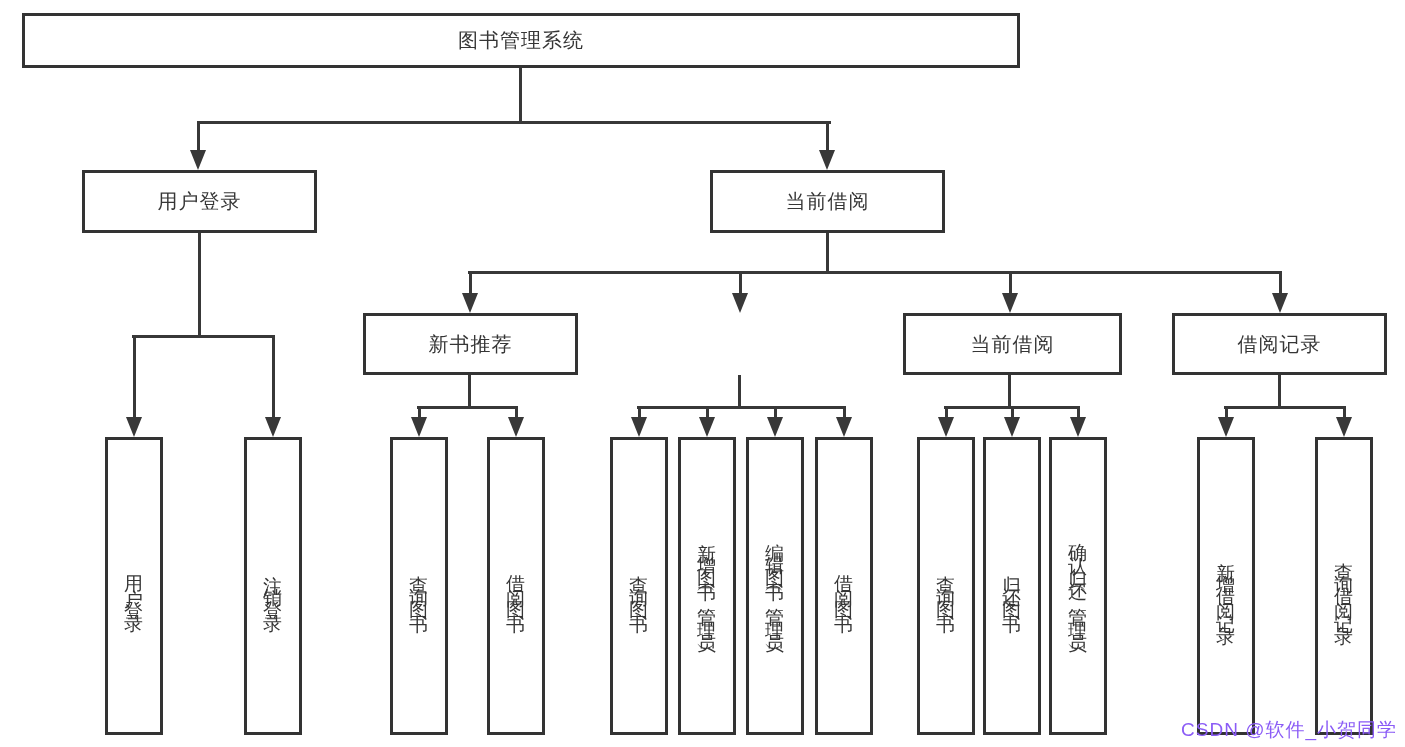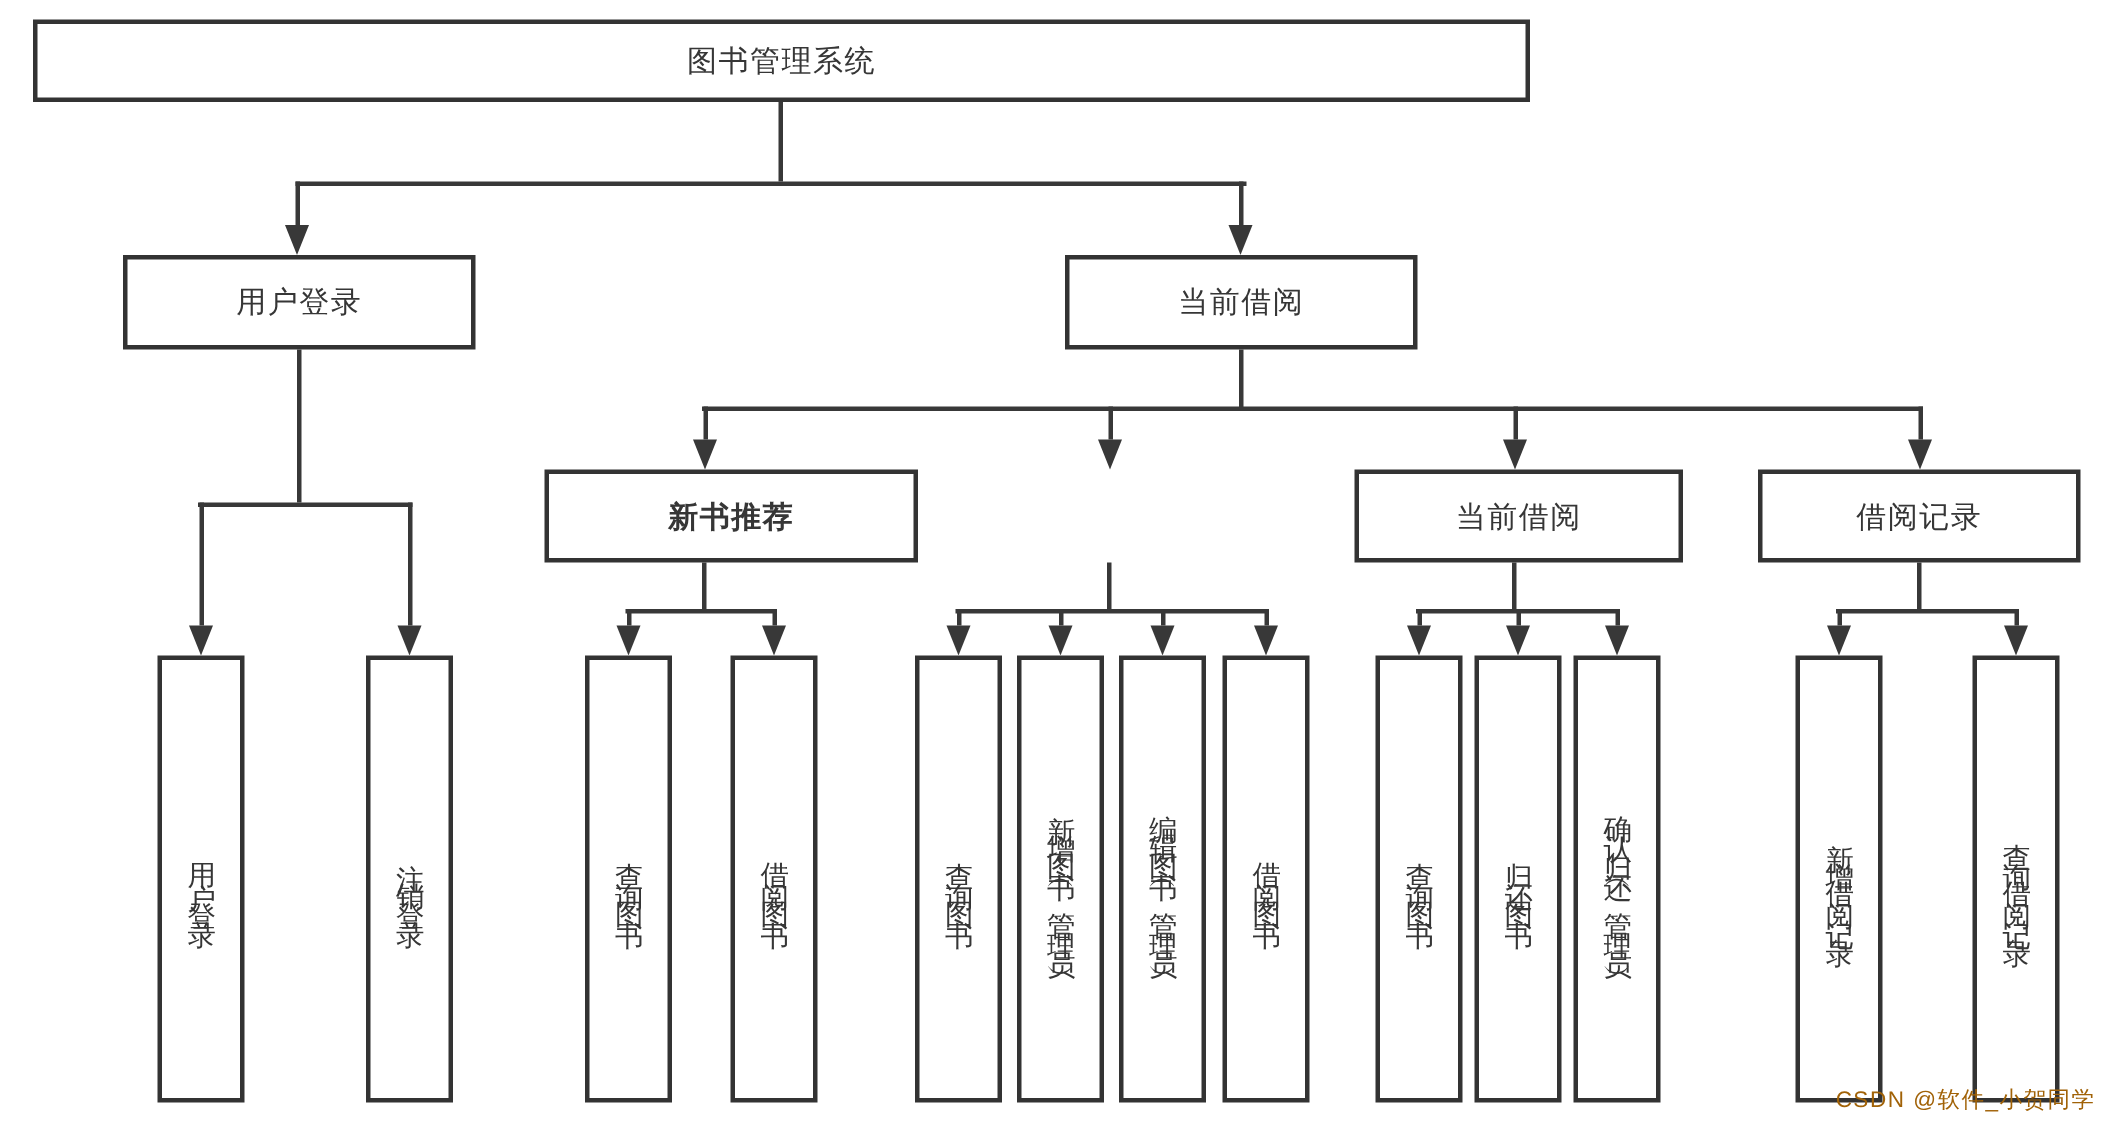--- a/index.html
+++ b/index.html
@@ -23,21 +23,21 @@
   .hline { height:3px; }
   .arrow { position:absolute; width:3px; background:#383838; }
   .arrow::after {
     content:""; position:absolute; left:-7px; bottom:-20px;
     width:0; height:0;
     border-left:8px solid transparent; border-right:8px solid transparent;
     border-top:20px solid #383838;
   }
   #watermark {
     position:absolute; right:8px; bottom:4px; z-index:9;
-    font-size:15px; color:#a16207; letter-spacing:1px; white-space:nowrap;
+    font-size:19px; color:#8b5cf6; letter-spacing:1px; white-space:nowrap;
   }
 </style>
 </head>
 <body>
 
 <div id="canvas">
 
   <div class="node hnode" style="left:22px; top:13px; width:998px; height:55px;">
     <span>图书管理系统</span>
   </div>
@@ -59,21 +59,21 @@
   <div class="arrow" style="left:133px; top:335px; height:82px;"></div>
   <div class="arrow" style="left:272px; top:335px; height:82px;"></div>
 
   <div class="vline" style="left:826px; top:233px; height:40px;"></div>
   <div class="hline" style="left:468px; top:271px; width:814px;"></div>
   <div class="arrow" style="left:469px;  top:271px; height:22px;"></div>
   <div class="arrow" style="left:739px;  top:271px; height:22px;"></div>
   <div class="arrow" style="left:1009px; top:271px; height:22px;"></div>
   <div class="arrow" style="left:1279px; top:271px; height:22px;"></div>
 
-  <div class="node hnode" style="left:363px; top:313px; width:249px; height:62px;font-weight:bold;">
+  <div class="node hnode" style="left:363px; top:313px; width:215px; height:62px;">
     <span>新书推荐</span>
   </div>
   <div class="node hnode" style="left:903px; top:313px; width:219px; height:62px;">
     <span>当前借阅</span>
   </div>
   <div class="node hnode" style="left:1172px; top:313px; width:215px; height:62px;">
     <span>借阅记录</span>
   </div>
 
   <div class="vline" style="left:468px; top:375px; height:33px;"></div>

